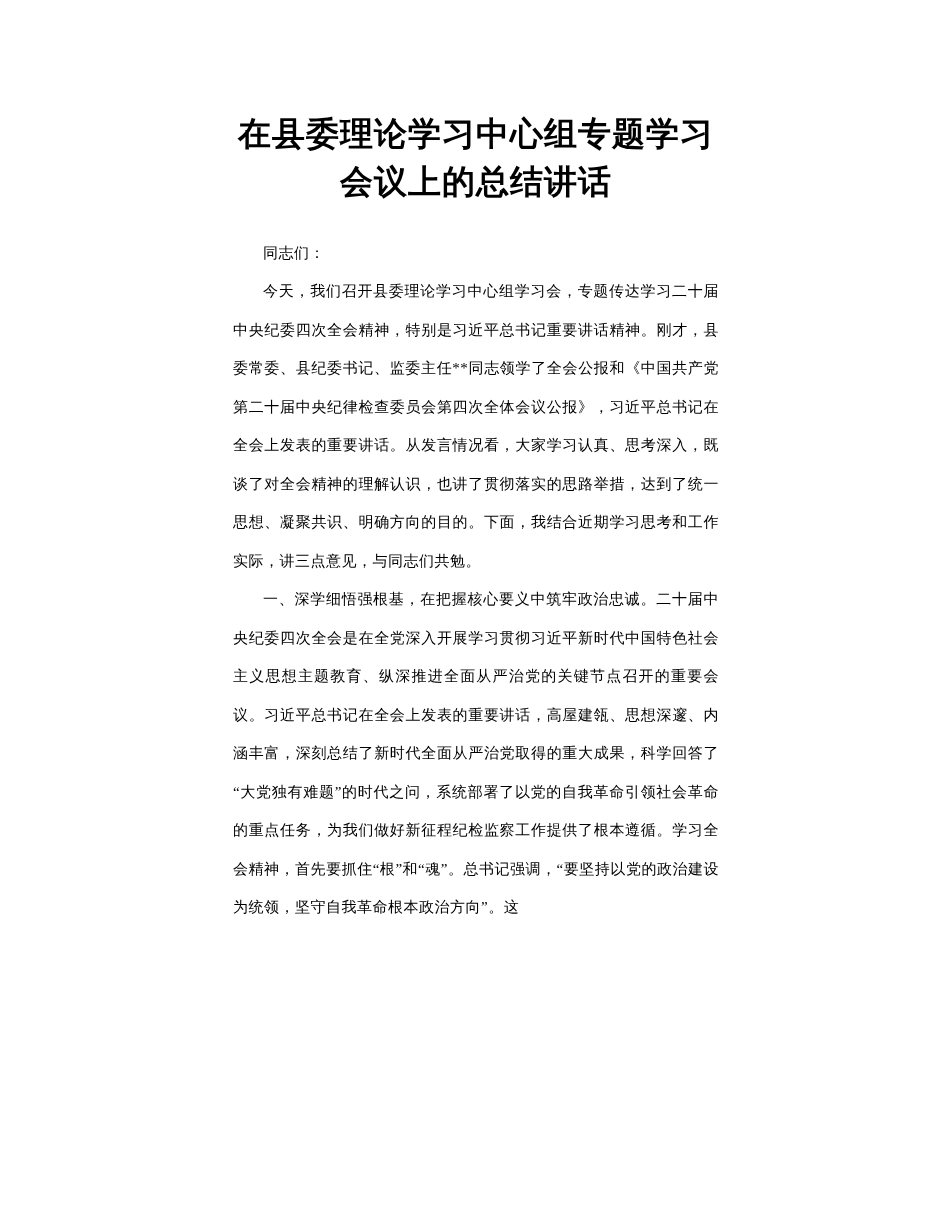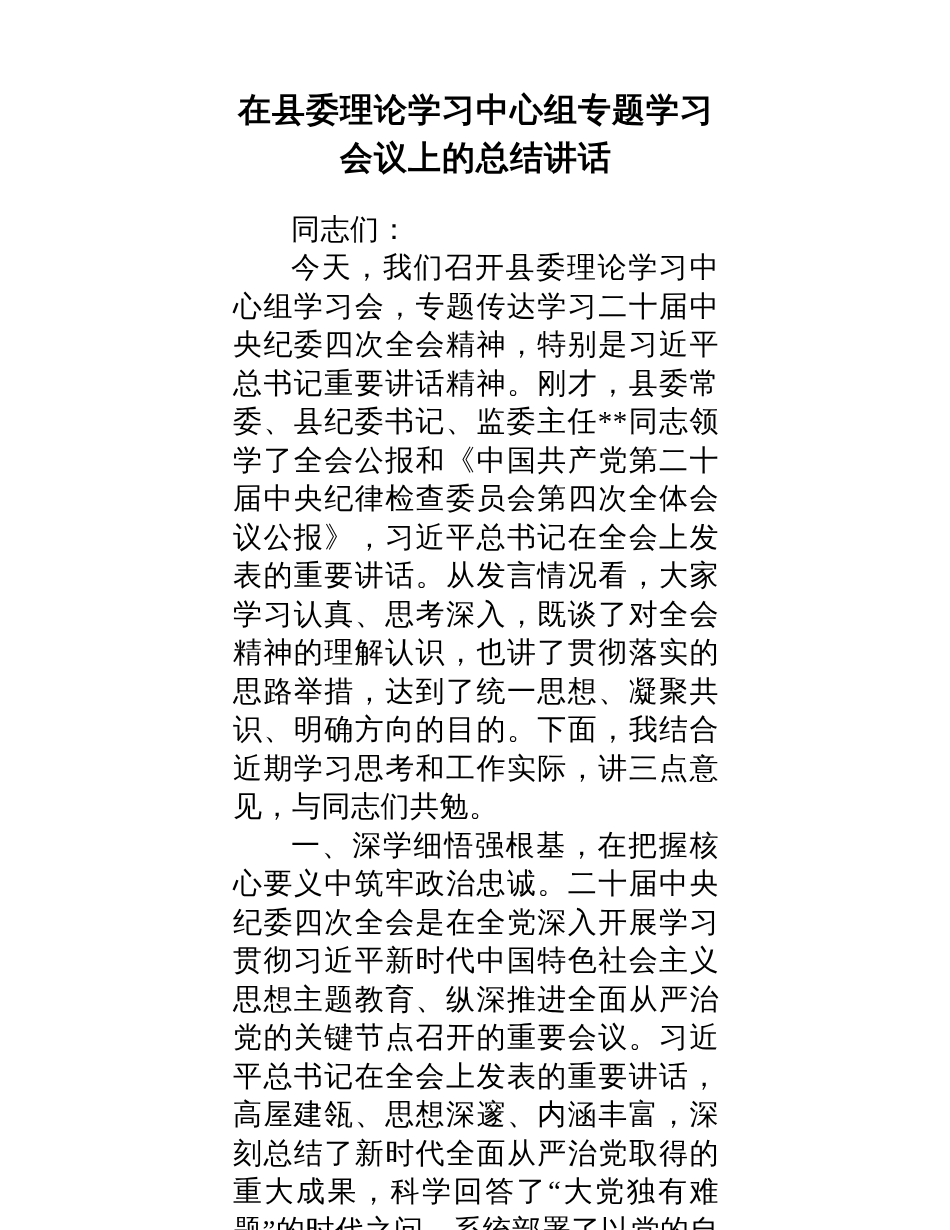--- a/index.html
+++ b/index.html
@@ -8,35 +8,35 @@
     background: #ffffff;
     font-family: "Liberation Serif", "DejaVu Serif", serif;
   }
   .page {
     position: relative;
     width: 776px;
     height: 1230px;
     margin: 0 auto;
     background: #ffffff;
     overflow: hidden;
-    padding: 86px 144px 40px 146px;
+    padding: 110px 144px 40px 146px;
     color: #000000;
   }
   .doc-title {
     font-family: "Liberation Sans", "DejaVu Sans", sans-serif;
     font-size: 33px;
     font-weight: 700;
     text-align: center;
     line-height: 1.45;
     color: #000000;
     margin-bottom: 28px;
     letter-spacing: 1px;
   }
   .para {
-    font-size: 29px;
+    font-size: 15px;
     line-height: 38.5px;
     text-align: justify;
     text-indent: 2em;
     letter-spacing: 0.5px;
     color: #000000;
     word-break: break-all;
   }
   .salutation {
     margin-top: 6px;
   }

